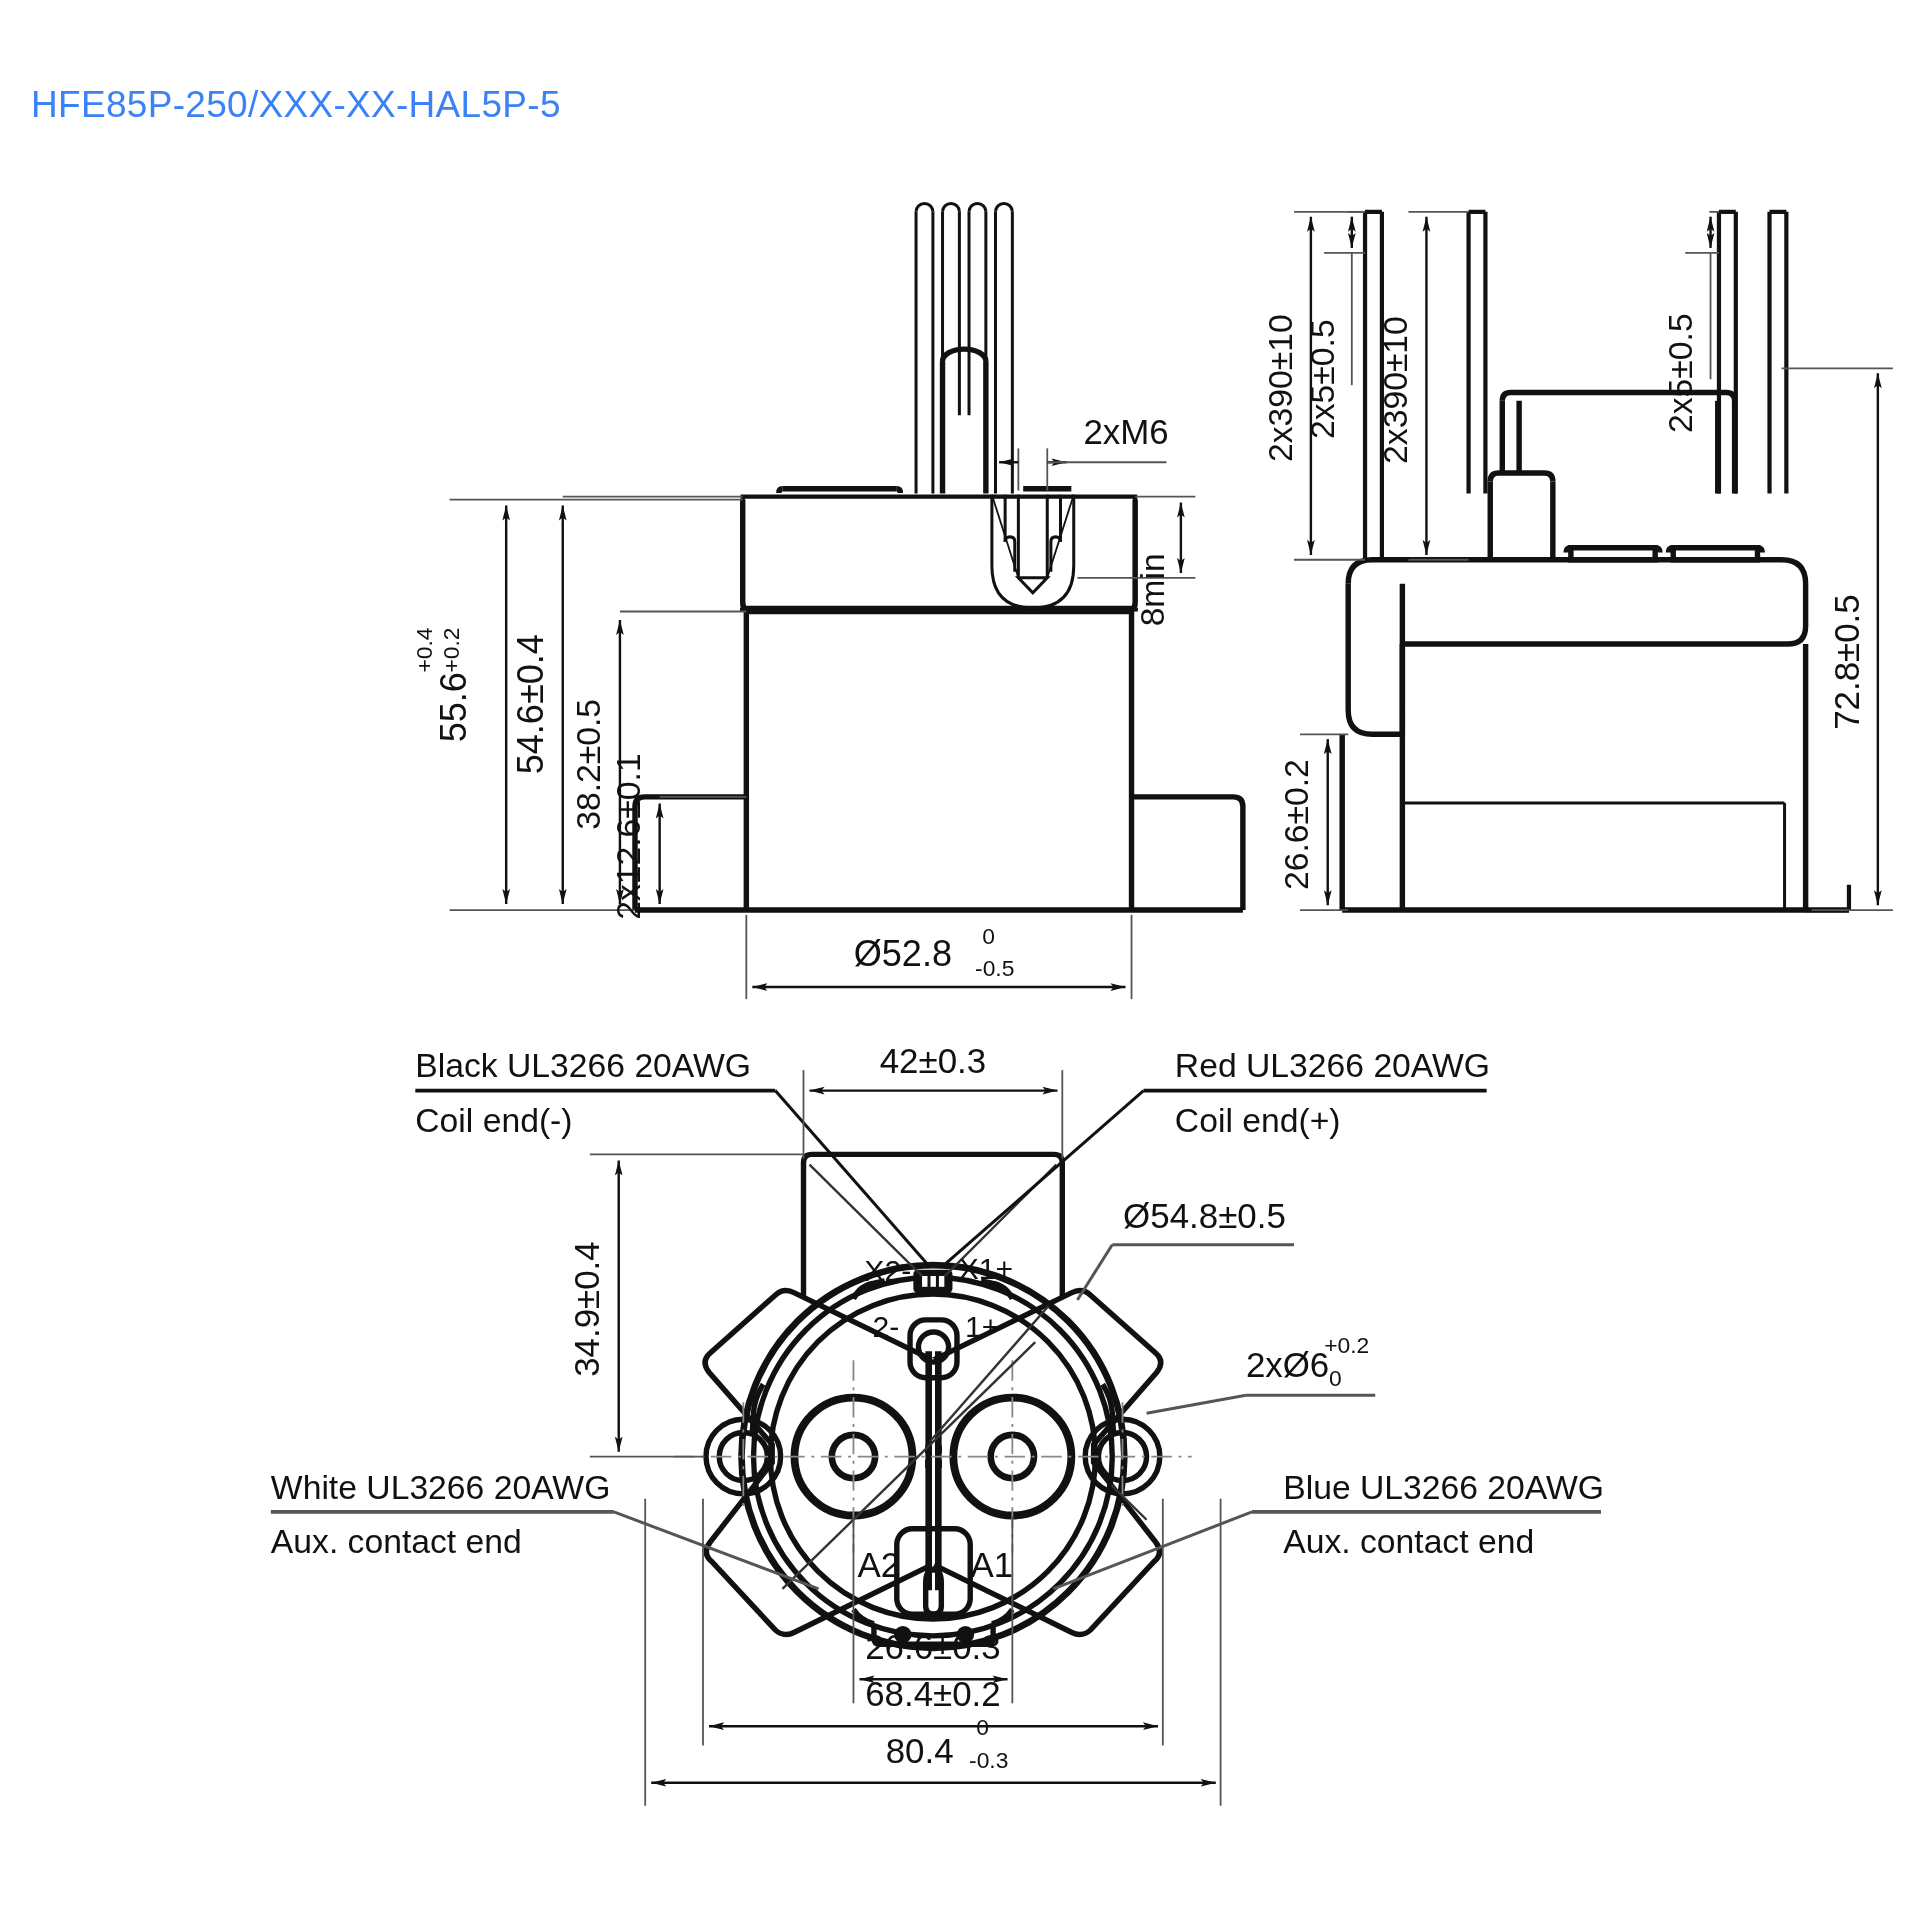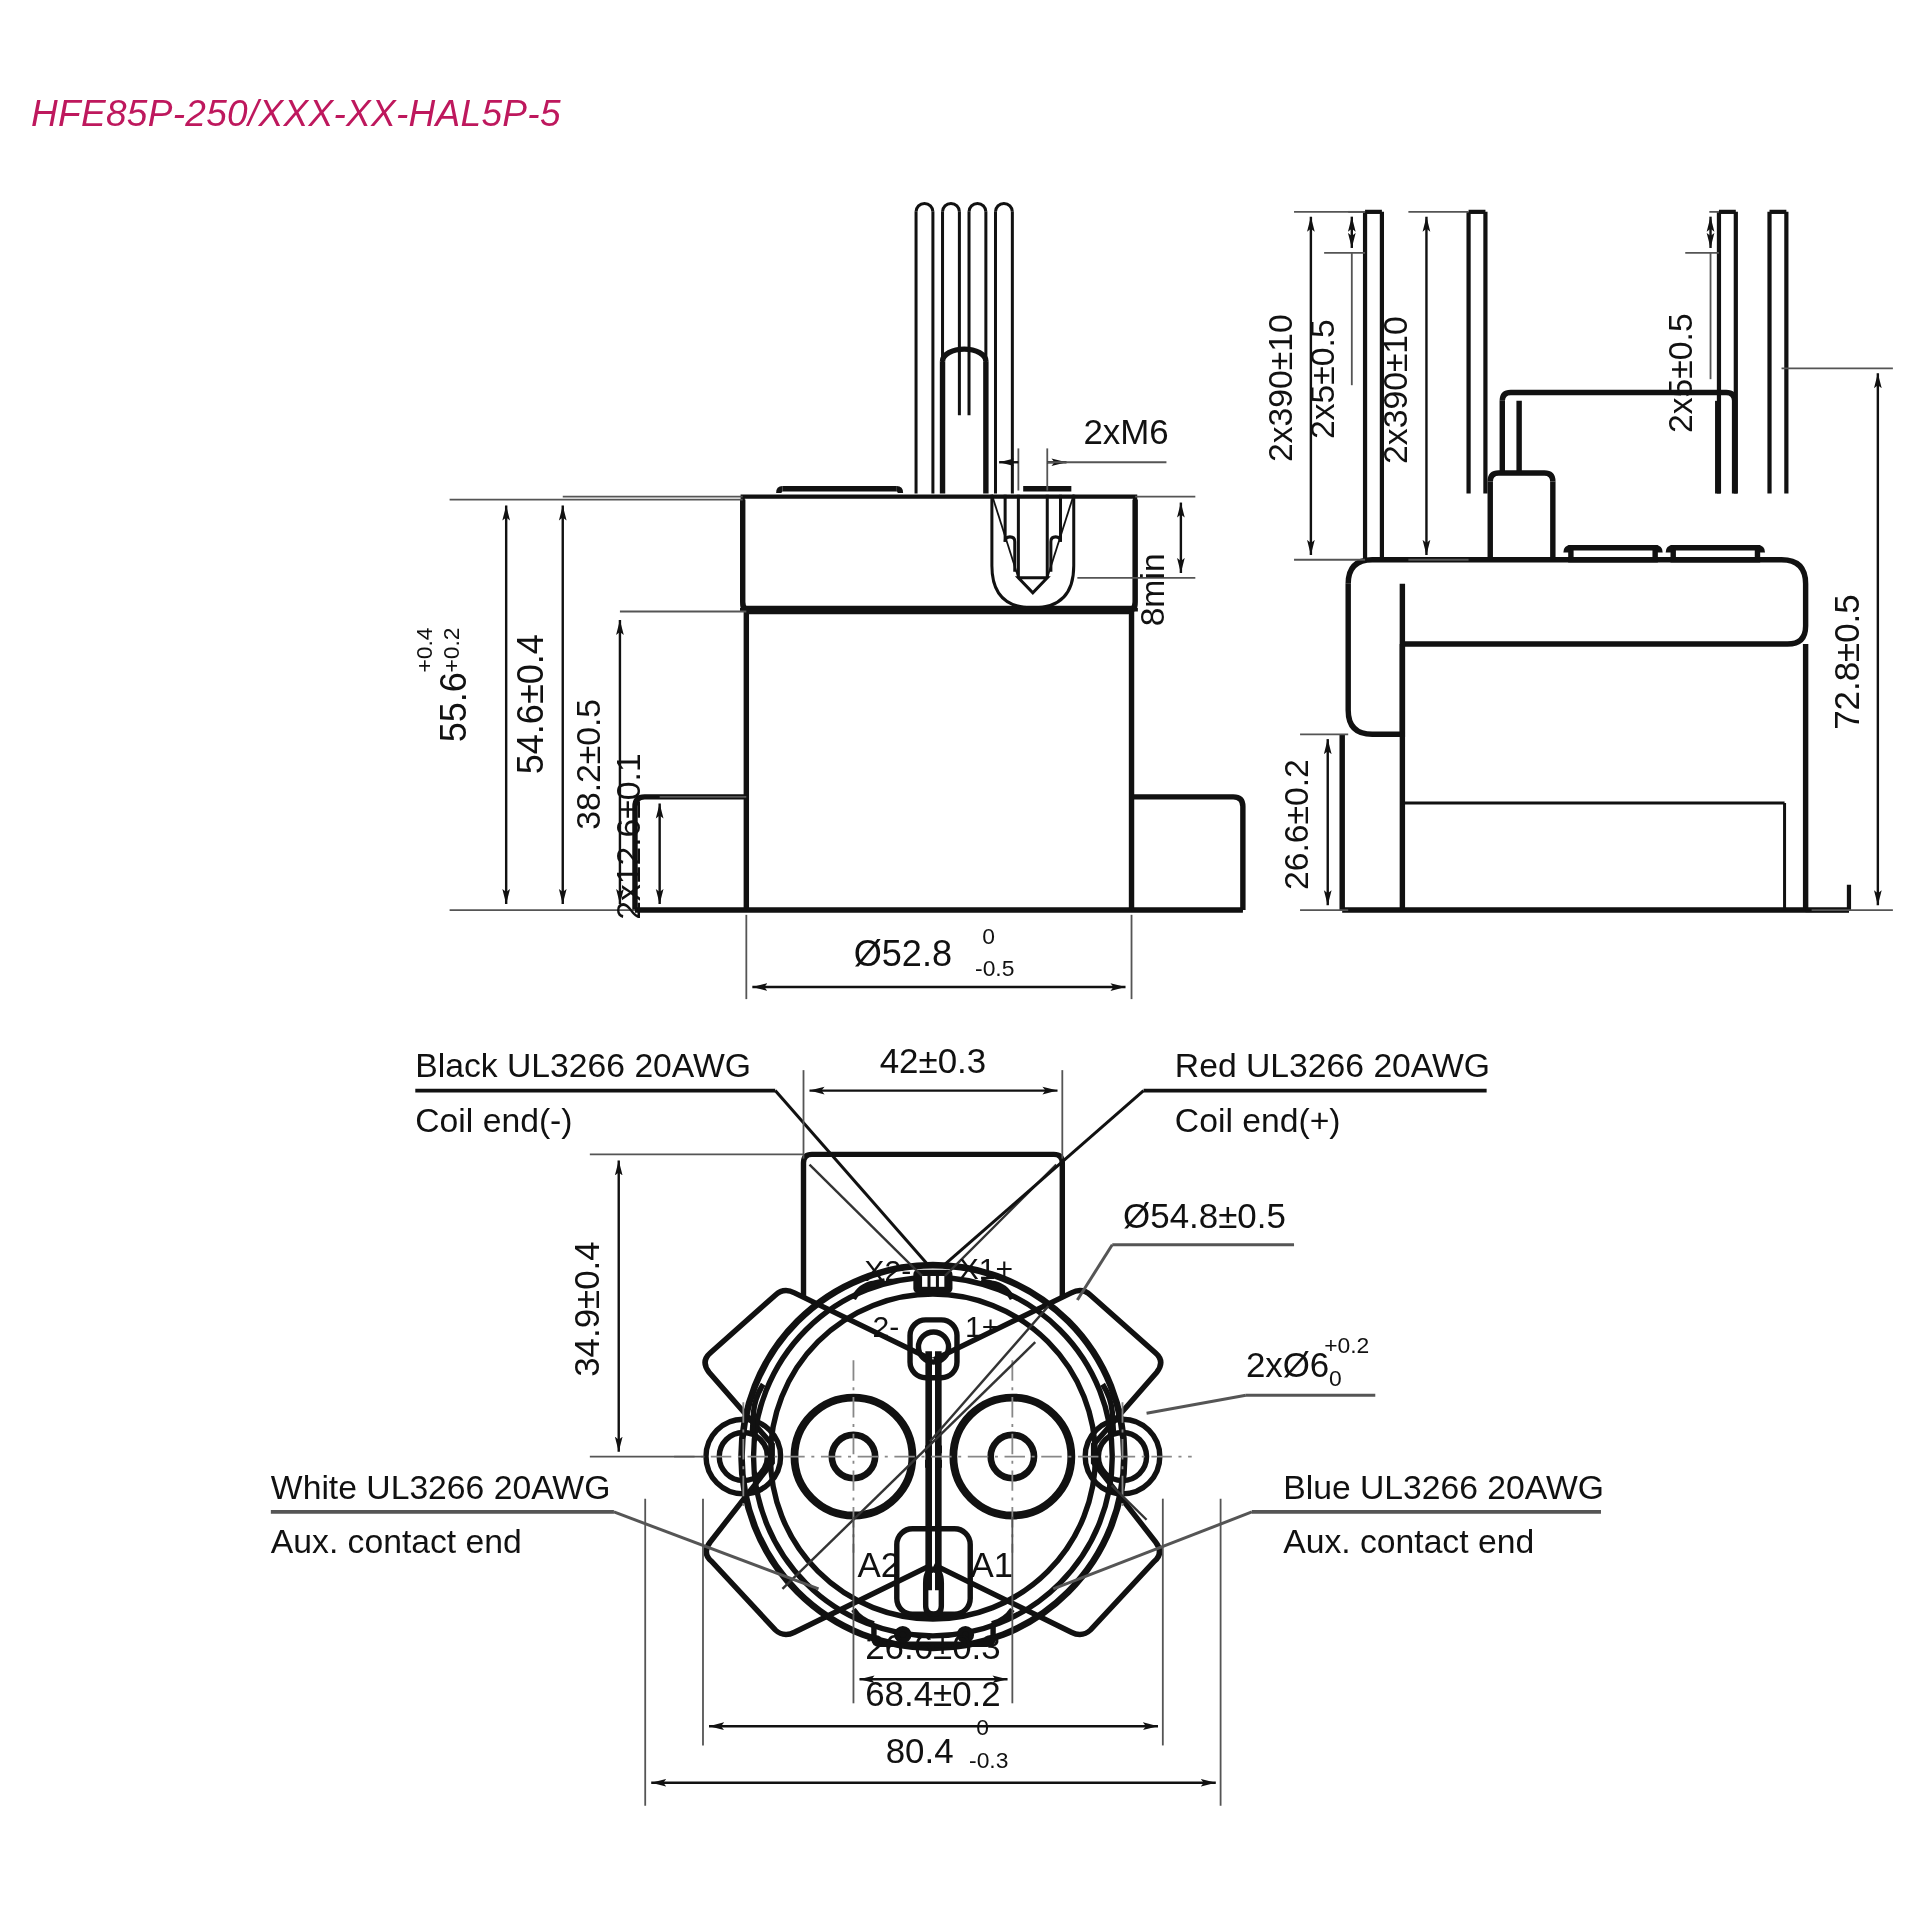--- a/index.html
+++ b/index.html
@@ -1,22 +1,21 @@
 <!DOCTYPE html>
 <html style="font-size:9.6px"><head>
 <meta charset="utf-8">
 <style>
   html,body{margin:0;padding:0;background:#ffffff;}
   body{width:1926px;height:1926px;position:relative;
        font-family:"Liberation Sans","DejaVu Sans",sans-serif;color:#111;overflow:hidden;}
   #drawing-title{
-    position:absolute;left:31px;top:93px;
-    font-size:37px;font-weight:400;letter-spacing:0.3px;color:#be185d;
+    position:absolute;left:31px;top:84px;
+    font-size:37px;font-weight:400;letter-spacing:0.3px;color:#3b82f6;
     white-space:nowrap;
-    font-style:italic;
   }
   svg.sheet{position:absolute;left:0;top:0;width:1926px;height:1926px;}
   .lbl{font-family:"Liberation Sans","DejaVu Sans",sans-serif;fill:#111;}
 </style>
 </head>
 <body>
 
 <div id="drawing-title">HFE85P-250/XXX-XX-HAL5P-5</div>
 
 <svg class="sheet" viewBox="0 0 3200 3200">

